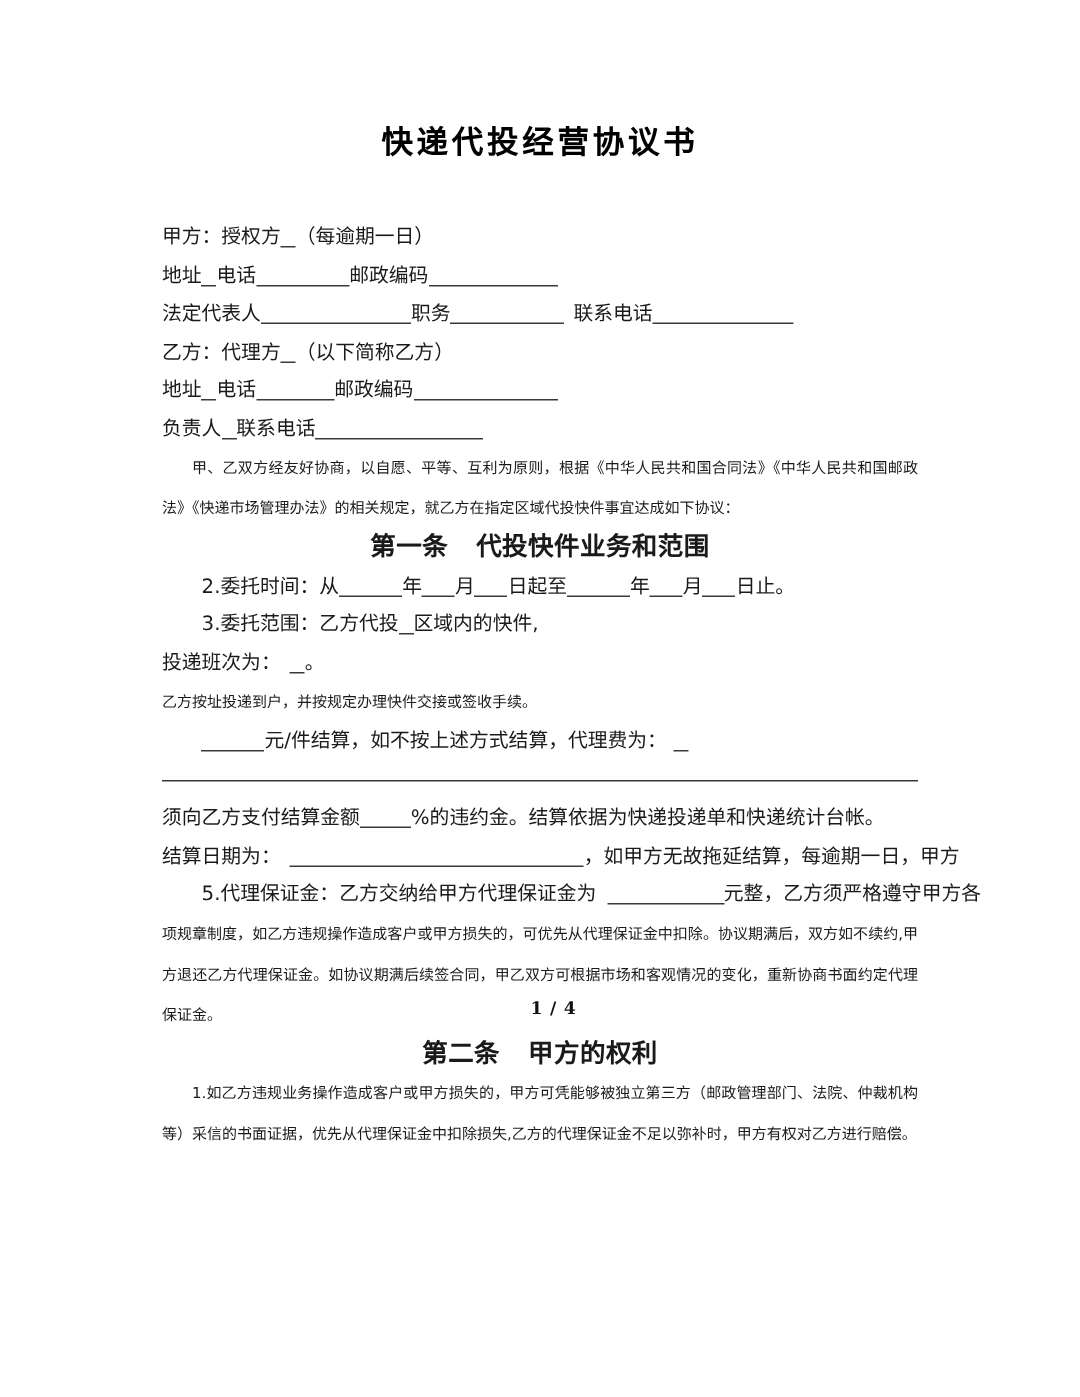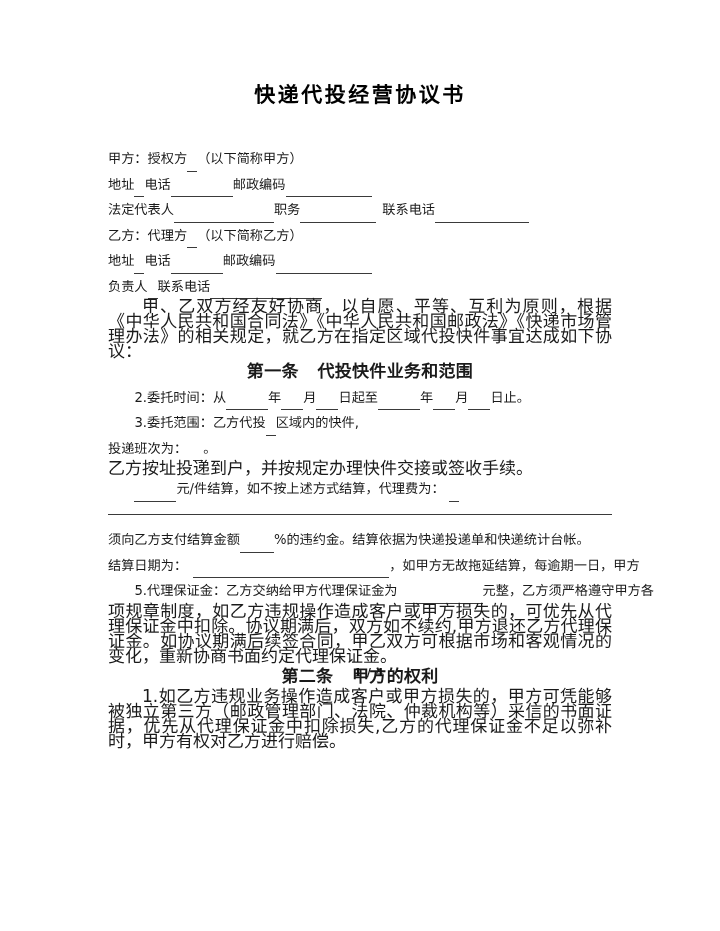--- a/index.html
+++ b/index.html
@@ -36,22 +36,22 @@
   }
   .body-area {
     margin-top: 38px;
     font-size: 13.2px;
     line-height: 25.5px;
   }
   .para {
     text-align: justify;
     text-justify: inter-ideograph;
     margin: 0;
-    line-height: 15px;
-    font-size: 17px;
+    line-height: 27px;
+    font-size: 10px;
   }
   .para.indent { text-indent: 2em; }
   .heading {
     font-weight: bold;
     margin: 0;
     line-height: 25.5px;
     font-size: 17px;
     letter-spacing: 0.3px;
     text-align: center;
   }
@@ -66,21 +66,21 @@
   .blank-fill {
     display: inline-block;
     border-bottom: 1px solid #3a3a3a;
     vertical-align: -2px;
     height: 12px;
     flex: 1 1 auto;
     min-width: 10px;
   }
   .flexline {
     display: flex;
-    align-items: flex-end;
+    align-items: center;
     height: 25.5px;
     line-height: 25.5px;
     white-space: nowrap;
     font-size: 13.2px;
   }
   .flexline > span { flex: 0 0 auto; }
   .rule-full {
     border-bottom: 1px solid #3a3a3a;
     height: 0;
     margin-top: 12px;
@@ -105,21 +105,21 @@
 
 <div class="page">
 
   <h1 class="doc-title">快递代投经营协议书</h1>
 
   <div class="body-area">
 
     <div class="flexline">
       <span>甲方：授权方</span>
       <span class="blank-fill"></span>
-      <span>（以下简称甲方）</span>
+      <span>（每逾期一日）</span>
     </div>
 
     <div class="flexline">
       <span>地址</span>
       <span class="blank-fill"></span>
       <span>电话</span>
       <span class="blank" style="width:62px"></span>
       <span>邮政编码</span>
       <span class="blank" style="width:86px"></span>
     </div>

